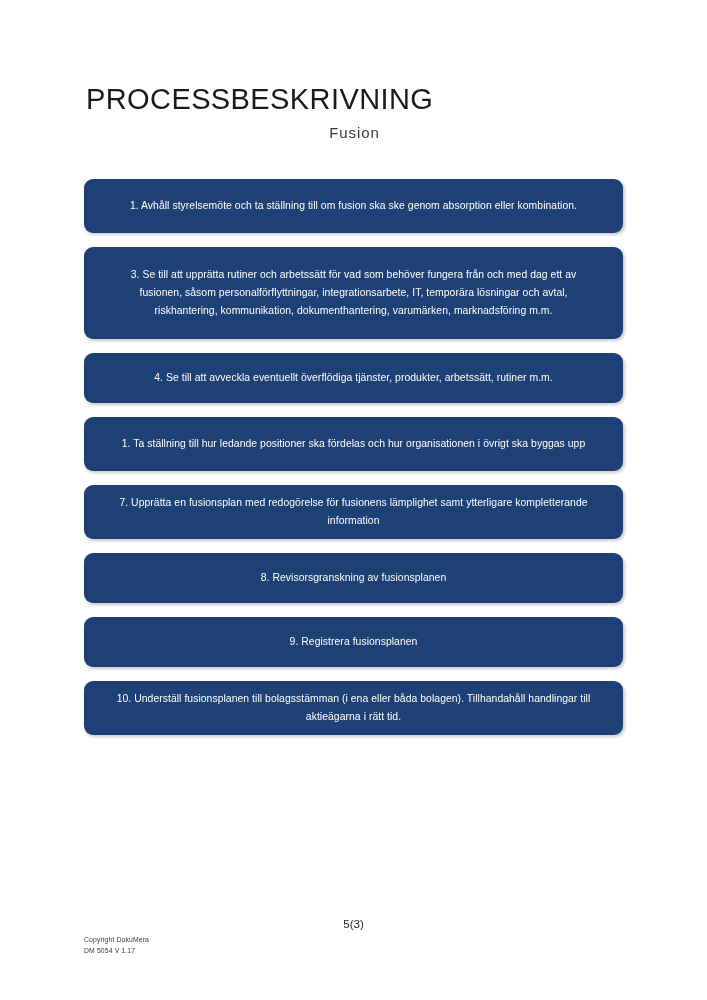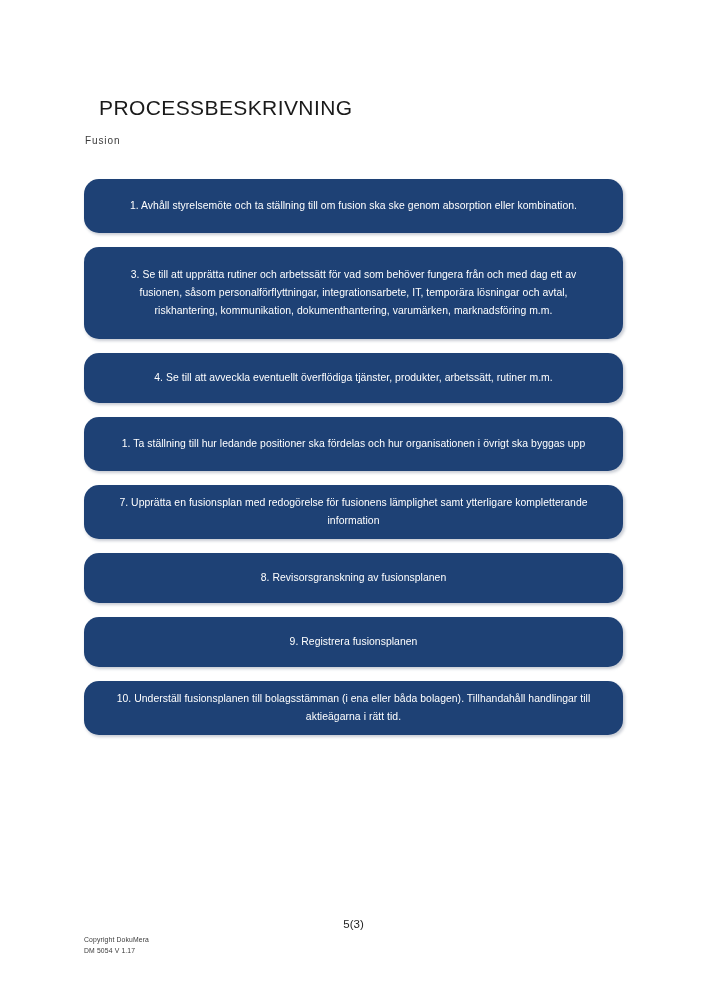--- a/index.html
+++ b/index.html
@@ -26,47 +26,48 @@
   }
 
   
   .header {
     position: absolute;
     left: 84px;
     top: 82px;
     width: 540px;
   }
   .doc-title {
-    font-size: 21px;
+    font-size: 29px;
     font-weight: 400;
     letter-spacing: 0.4px;
     color: #1a1a1a;
     line-height: 1.08;
-    margin: 15px;
+    margin: 2px;
     white-space: nowrap;
   }
   .doc-subtitle {
-    font-size: 10px;
+    font-size: 15px;
     font-weight: 400;
     letter-spacing: 0.9px;
     color: #3b3b3b;
     margin: 9px 0 0 1px;
+    text-align: center;
   }
 
   
   .steps {
     position: absolute;
     left: 84px;
     top: 179px;
     width: 539px;
   }
   .step-box {
     width: 539px;
     background: #1e4175;
-    border-radius: 15px;
+    border-radius: 9px;
     color: #ffffff;
     font-size: 10.4px;
     line-height: 1.72;
     text-align: center;
     box-sizing: border-box;
     display: flex;
     align-items: center;
     justify-content: flex-end;
     padding: 6px 24px;
     margin-bottom: 14px;

